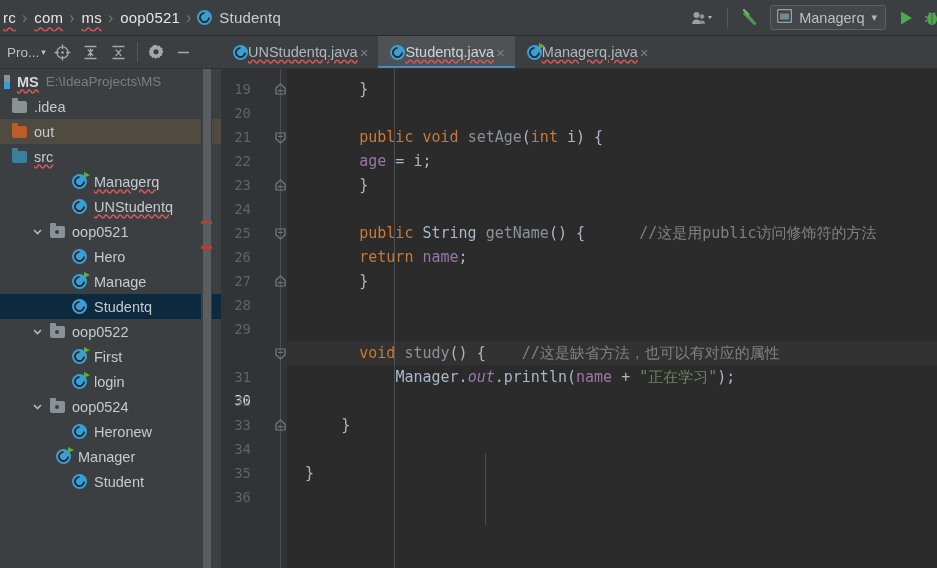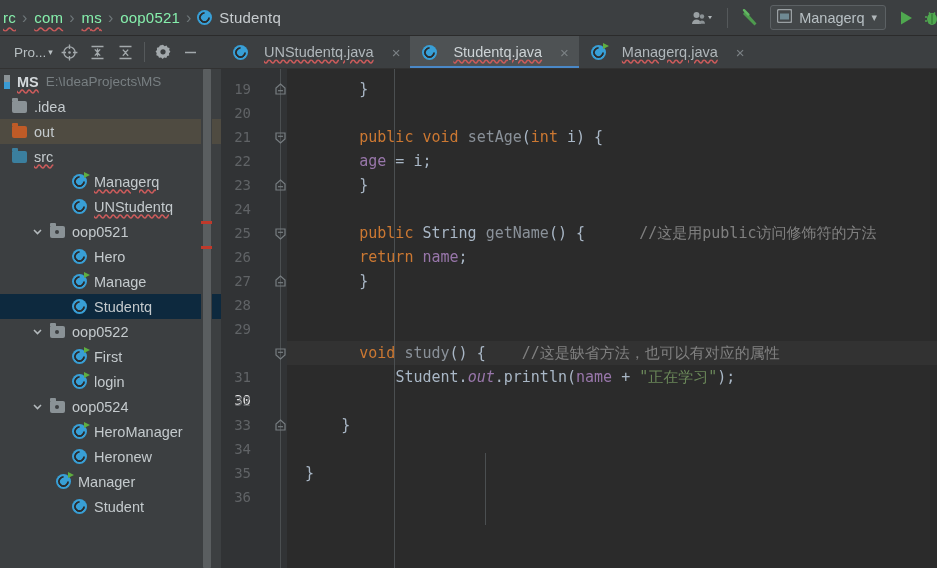--- a/index.html
+++ b/index.html
@@ -13,21 +13,21 @@
 
   
   .navbar {
     position: absolute; top: 0; left: 0; width: 937px; height: 36px;
     background: #3c3f41;
     display: flex; align-items: center;
     border-bottom: 1px solid #2b2b2b;
   }
   .breadcrumb { display: flex; align-items: center; padding-left: 2px; height: 36px; }
   .crumb {
-    font-size: 15px; color: #86efac; letter-spacing: .2px;
+    font-size: 15px; color: #e5e5e5; letter-spacing: .2px;
     padding: 0 1px; white-space: nowrap;
   }
   .crumb.squiggle { text-decoration: underline wavy #cc5b5b; text-underline-offset: 3px; }
   .crumb-sep { color: #6e7679; font-size: 16px; padding: 0 6px 0 5px; }
   .crumb-last { color: #c8cdd0; }
 
   .nav-right {
     margin-left: auto; display: flex; align-items: center; gap: 8px;
     padding-right: 0px; height: 36px;
   }
@@ -64,41 +64,41 @@
     border-bottom: 3.5px solid transparent;
   }
 
   
   .tabbar {
     position: absolute; top: 36px; left: 221px; width: 716px; height: 33px;
     background: #3c3f41; display: flex; align-items: stretch;
     border-bottom: 1px solid #323232; overflow: hidden;
   }
   .tab {
-    display: flex; align-items: center; gap: 16px;
+    display: flex; align-items: center; gap: 0;
     padding: 0 10px 0 12px; position: relative;
     background: #3c3f41; white-space: nowrap;
   }
   .tab.active { background: #4e5254; }
   .tab.active::after {
     content: ""; position: absolute; left: 0; right: 0; bottom: 0;
     height: 2px; background: #4a88c7;
   }
   .tab-label {
     font-size: 14.5px; color: #b0b7bb;
     text-decoration: underline wavy #cc5b5b; text-underline-offset: 2px;
   }
   .tab.active .tab-label { color: #cdd3d6; }
   .tab-close { font-size: 15px; color: #7c8285; margin-left: 2px; }
 
   
   .toolhead {
     position: absolute; top: 36px; left: 0; width: 221px; height: 33px;
     background: #3c3f41; display: flex; align-items: center;
-    gap: 2px; padding-left: 14px;
+    gap: 2px; padding-left: 7px;
     border-bottom: 1px solid #323232;
   }
   .toolhead-title {
     font-size: 13.5px; color: #b8bfc2; display: flex; align-items: center;
     gap: 2px; padding-right: 2px;
   }
   .th-btn { width: 26px; height: 24px; display: flex; align-items: center; justify-content: center; }
 
   
   .tree {
@@ -377,24 +377,20 @@
         <span class="row-label">login</span>
       </div>
       <div class="row" style="padding-left: 48px;">
         <span class="twisty" style="margin-left: -17px; margin-right: 6px;">
           <svg width="11" height="11" viewBox="0 0 11 11">
             <path d="M2 4 L5.5 7.6 L9 4" fill="none" stroke="#b4babd" stroke-width="1.5"></path>
           </svg>
         </span>
         <span class="folder pkg" style="margin-right: 7px;"></span>
         <span class="row-label">oop0524</span>
-      </div>
-      <div class="row" style="padding-left: 72px;">
-        <span class="cls-icon runnable" style="margin-right: 7px;"></span>
-        <span class="row-label">HeroManager</span>
       </div>
       <div class="row" style="padding-left: 72px;">
         <span class="cls-icon" style="margin-right: 7px;"></span>
         <span class="row-label">Heronew</span>
       </div>
       <div class="row" style="padding-left: 56px;">
         <span class="cls-icon runnable" style="margin-right: 7px;"></span>
         <span class="row-label">Manager</span>
       </div>
       <div class="row" style="padding-left: 72px;">
@@ -507,21 +503,21 @@
           <div class="cline" style="top: 56px;"><span class="pun">        </span><span class="kw">public</span><span class="pun"> </span><span class="kw">void</span><span class="pun"> </span><span class="mth">setAge</span><span class="pun">(</span><span class="kw">int</span><span class="pun"> i) {</span></div>
           <div class="cline" style="top: 80px;"><span class="pun">        </span><span class="fld">age</span><span class="pun"> = i;</span></div>
           <div class="cline" style="top: 104px;"><span class="pun">        </span><span class="brc">}</span></div>
           <div class="cline" style="top: 128px;"></div>
           <div class="cline" style="top: 152px;"><span class="pun">        </span><span class="kw">public</span><span class="pun"> </span><span class="typ">String</span><span class="pun"> </span><span class="mth">getName</span><span class="pun">() {</span><span class="pun">      </span><span class="cmt">//这是用public访问修饰符的方法</span></div>
           <div class="cline" style="top: 176px;"><span class="pun">        </span><span class="kw">return</span><span class="pun"> </span><span class="fld">name</span><span class="pun">;</span></div>
           <div class="cline" style="top: 200px;"><span class="pun">        </span><span class="brc">}</span></div>
           <div class="cline" style="top: 224px;"></div>
           <div class="cline" style="top: 248px;"></div>
           <div class="cline" style="top: 272px;"><span class="pun">        </span><span class="kw">void</span><span class="pun"> </span><span class="mth">study</span><span class="pun">() {</span><span class="pun">    </span><span class="cmt">//这是缺省方法，也可以有对应的属性</span></div>
-          <div class="cline" style="top: 296px;"><span class="pun">            </span><span class="typ">Student.</span><span class="fld-i">out</span><span class="pun">.println(</span><span class="fld">name</span><span class="pun"> + </span><span class="str">"正在学习"</span><span class="pun">);</span></div>
+          <div class="cline" style="top: 296px;"><span class="pun">            </span><span class="typ">Manager.</span><span class="fld-i">out</span><span class="pun">.println(</span><span class="fld">name</span><span class="pun"> + </span><span class="str">"正在学习"</span><span class="pun">);</span></div>
           <div class="cline" style="top: 320px;"></div>
           <div class="cline" style="top: 344px;"><span class="pun">      </span><span class="brc">}</span></div>
           <div class="cline" style="top: 368px;"></div>
           <div class="cline" style="top: 392px;"><span class="pun">  </span><span class="brc">}</span></div>
           <div class="cline" style="top: 416px;"></div>
         </div>
     </div>
 
   </div>
 

